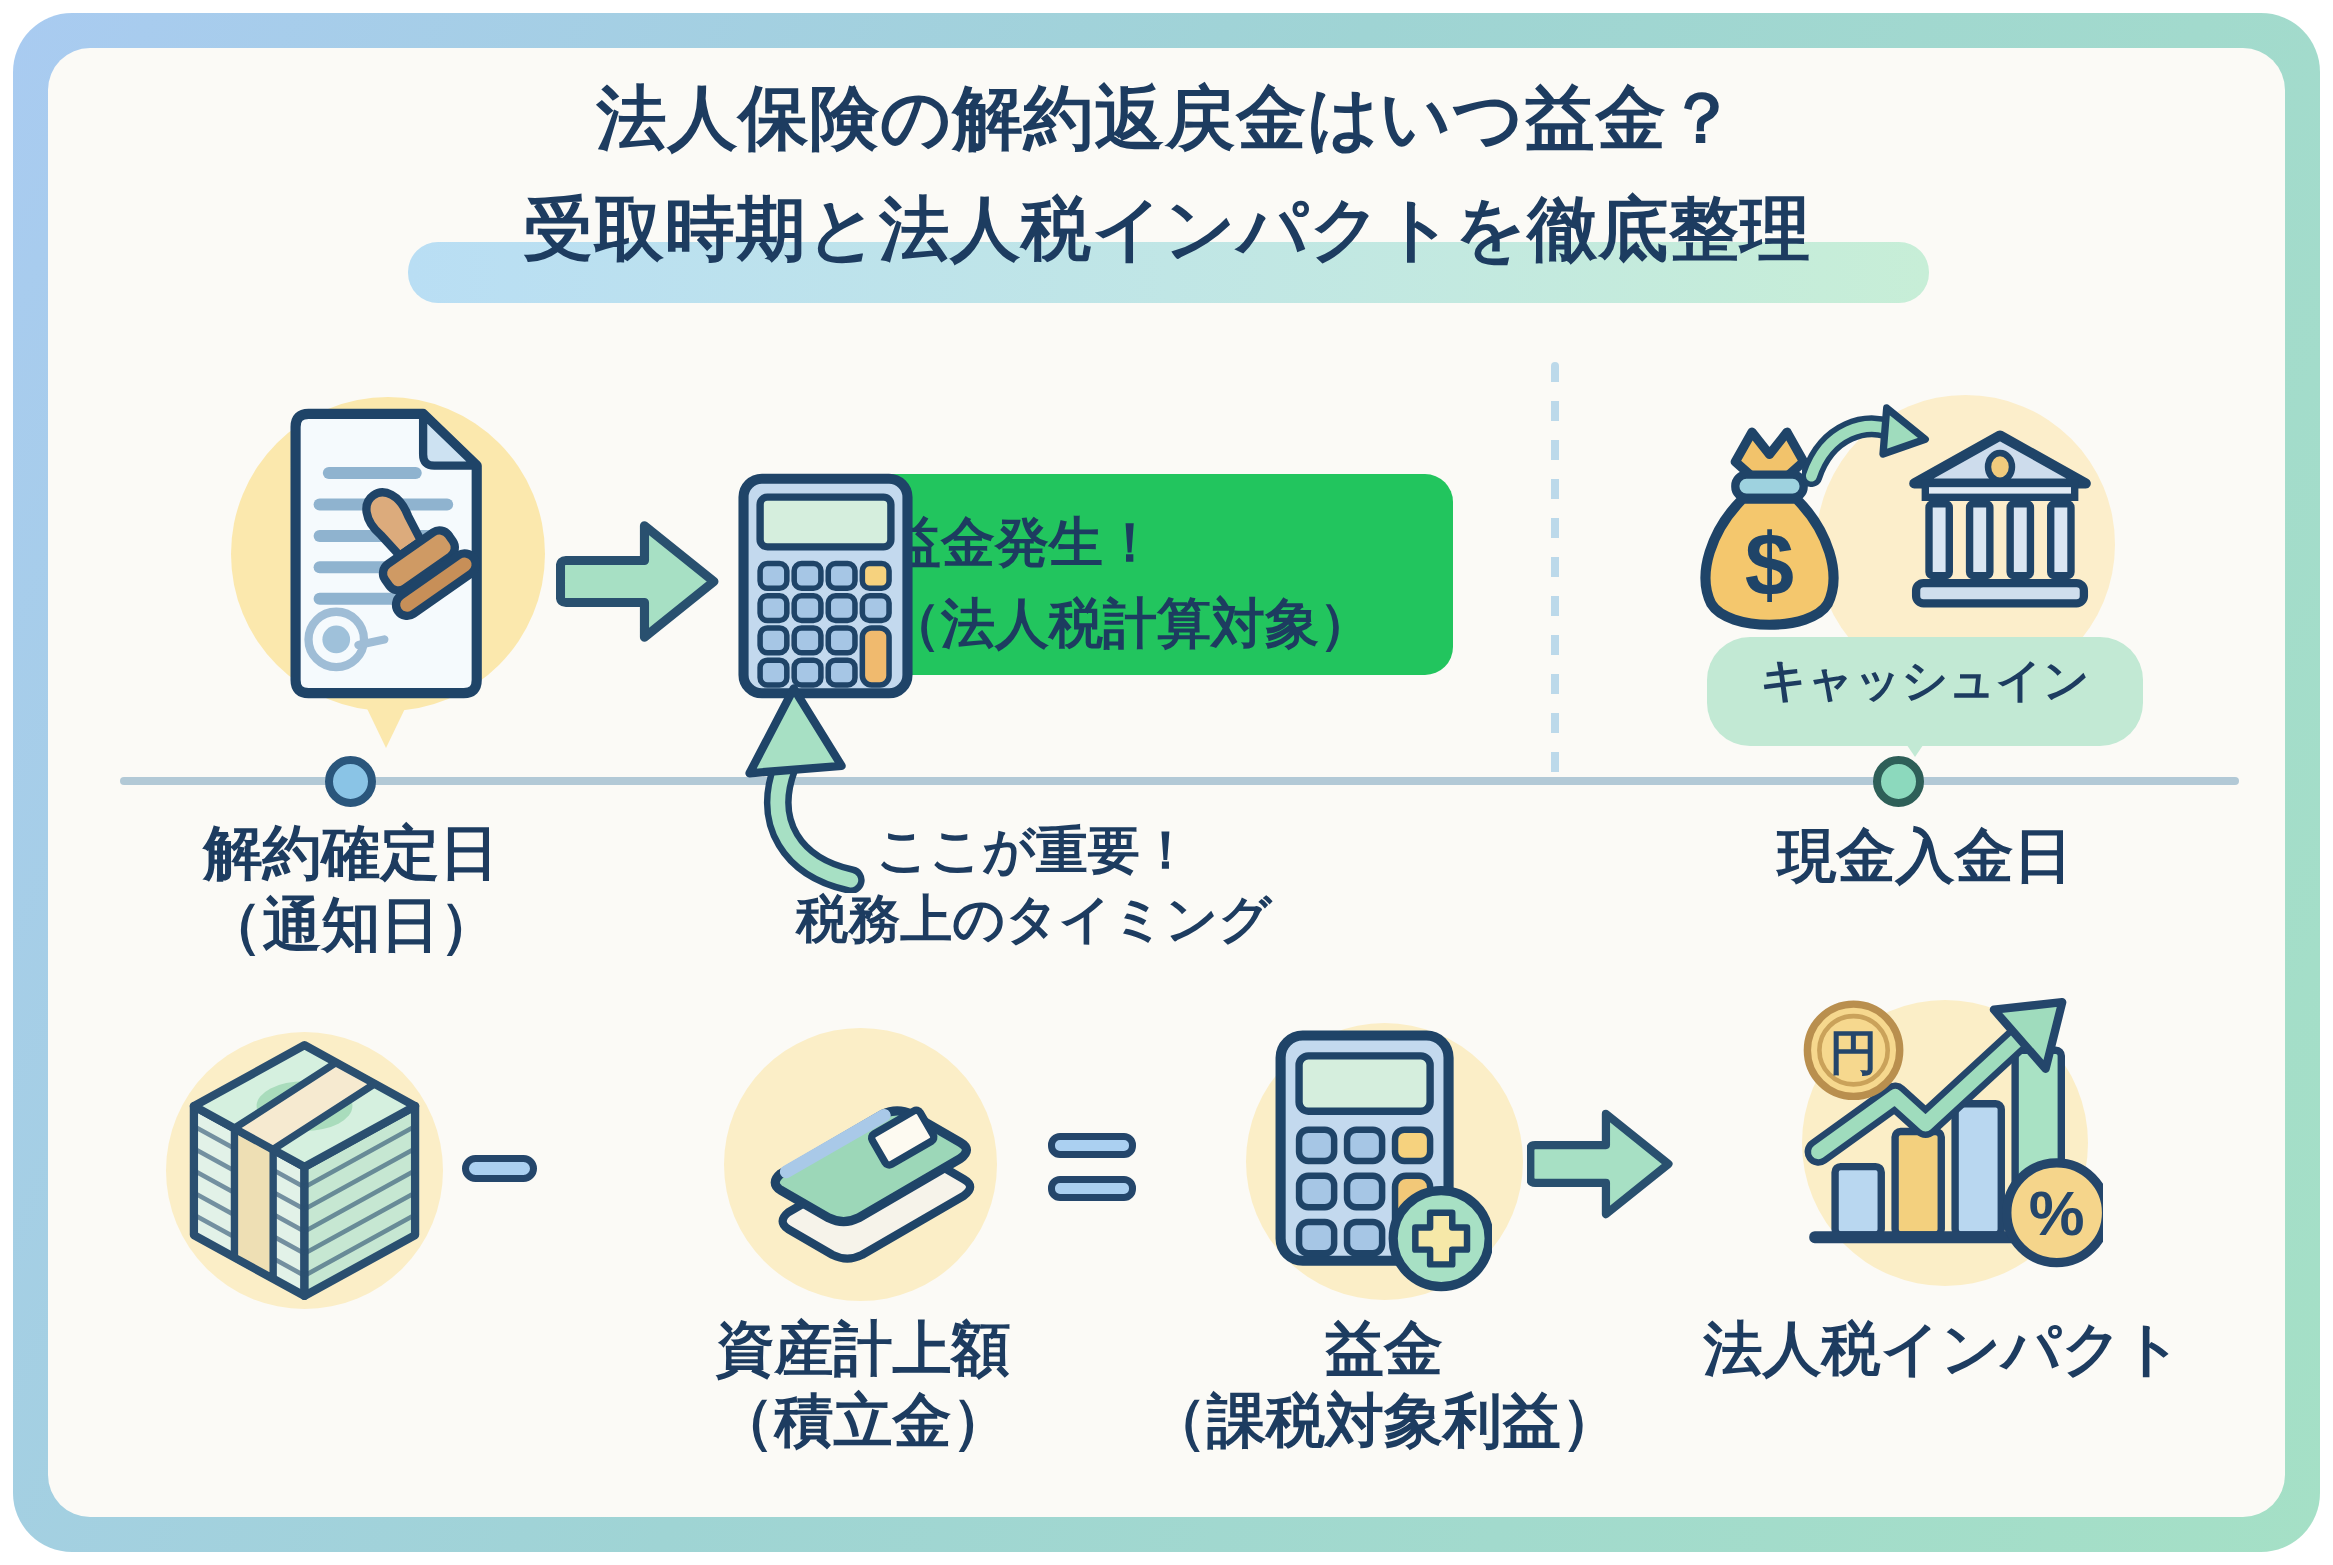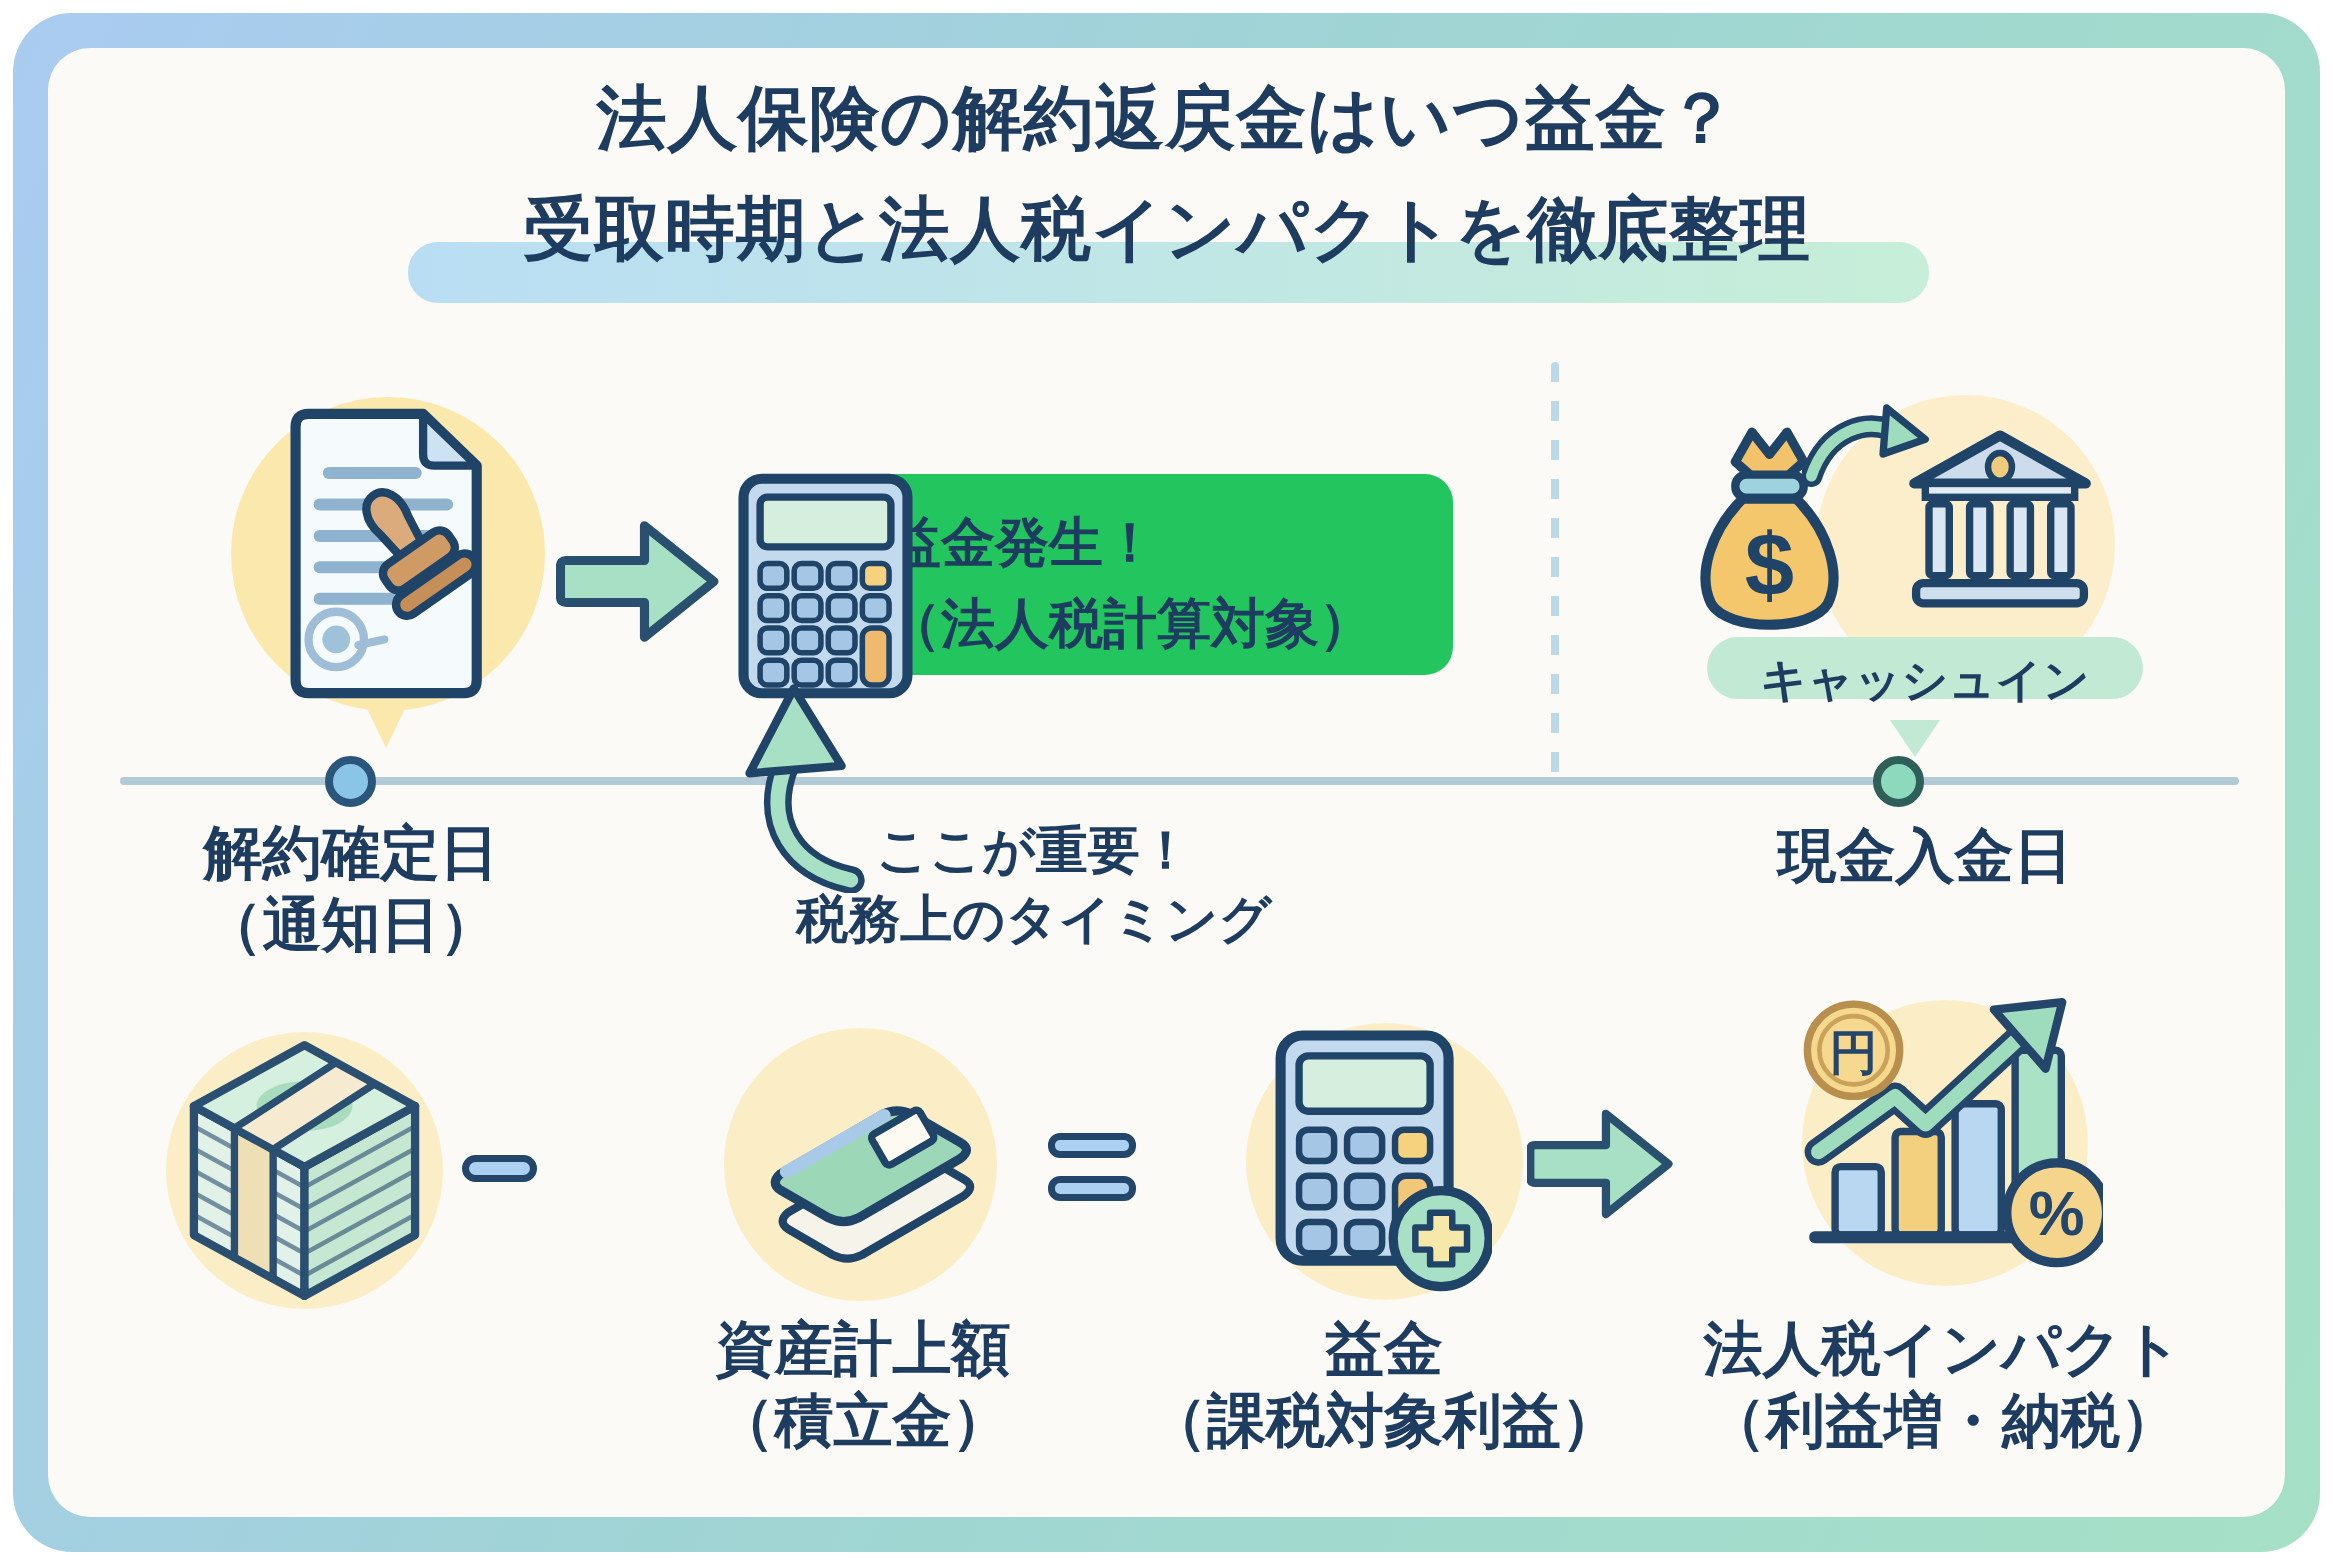--- a/index.html
+++ b/index.html
@@ -20,21 +20,21 @@
   .dot-left{left:325px;top:756px;background:#8ac4e6;border:8.3px solid #2a567c;}
   .dot-right{left:1873px;top:756px;background:#8cd9bd;border:8.3px solid #2e5f58;}
   .bubble-circle{border-radius:50%;z-index:1;}
   .tail{width:0;height:0;z-index:1;}
   .lbl{transform:translateX(-50%);font-size:59px;font-weight:800;color:#1d3c60;text-align:center;
        line-height:1.22;white-space:nowrap;z-index:6;}
   .note{transform:translateX(-50%);font-size:52px;font-weight:800;color:#1d3c60;text-align:center;
        line-height:1.32;white-space:nowrap;z-index:6;}
   .callout{left:846px;top:474px;width:607px;height:201px;border-radius:28px;background:#22c55e;z-index:4;}
   .callout-text{padding:28px 0 0 41px;font-size:54px;font-weight:800;color:#1d3c60;line-height:1.5;white-space:nowrap;}
-  .badge{left:1707px;top:637px;width:436px;height:62px;border-radius:43px;background:#c2e9d4;z-index:4;
+  .badge{left:1707px;top:637px;width:436px;height:109px;border-radius:43px;background:#c2e9d4;z-index:4;
          font-size:46px;font-weight:800;color:#1d3c60;text-align:center;line-height:87px;white-space:nowrap;}
   .badge-tail{left:1890px;top:720px;border-left:25px solid transparent;border-right:25px solid transparent;
          border-top:37px solid #c2e9d4;z-index:4;}
   .circle-tail{left:360px;top:694px;border-left:26px solid transparent;border-right:26px solid transparent;
          border-top:54px solid #fbe8ad;z-index:1;}
   .op{background:#abd0f1;border:7.4px solid #24466b;border-radius:14.8px;z-index:5;}
   svg{display:block;}
   .icon{z-index:5;}
 </style>
 </head>
@@ -226,16 +226,15 @@
   <div class="abs lbl" style="left:1384px;top:1314px;">
     <div>益金</div>
     <div>（課税対象利益）</div>
   </div>
   <div class="abs lbl" style="left:863px;top:1314px;">
     <div>資産計上額</div>
     <div>（積立金）</div>
   </div>
   <div class="abs lbl" style="left:1943px;top:1314px;text-align:center;">
     <div>法人税インパクト</div>
-    <div>（利益増・納税）</div>
   </div>
 </div>
 
 
 </body></html>

